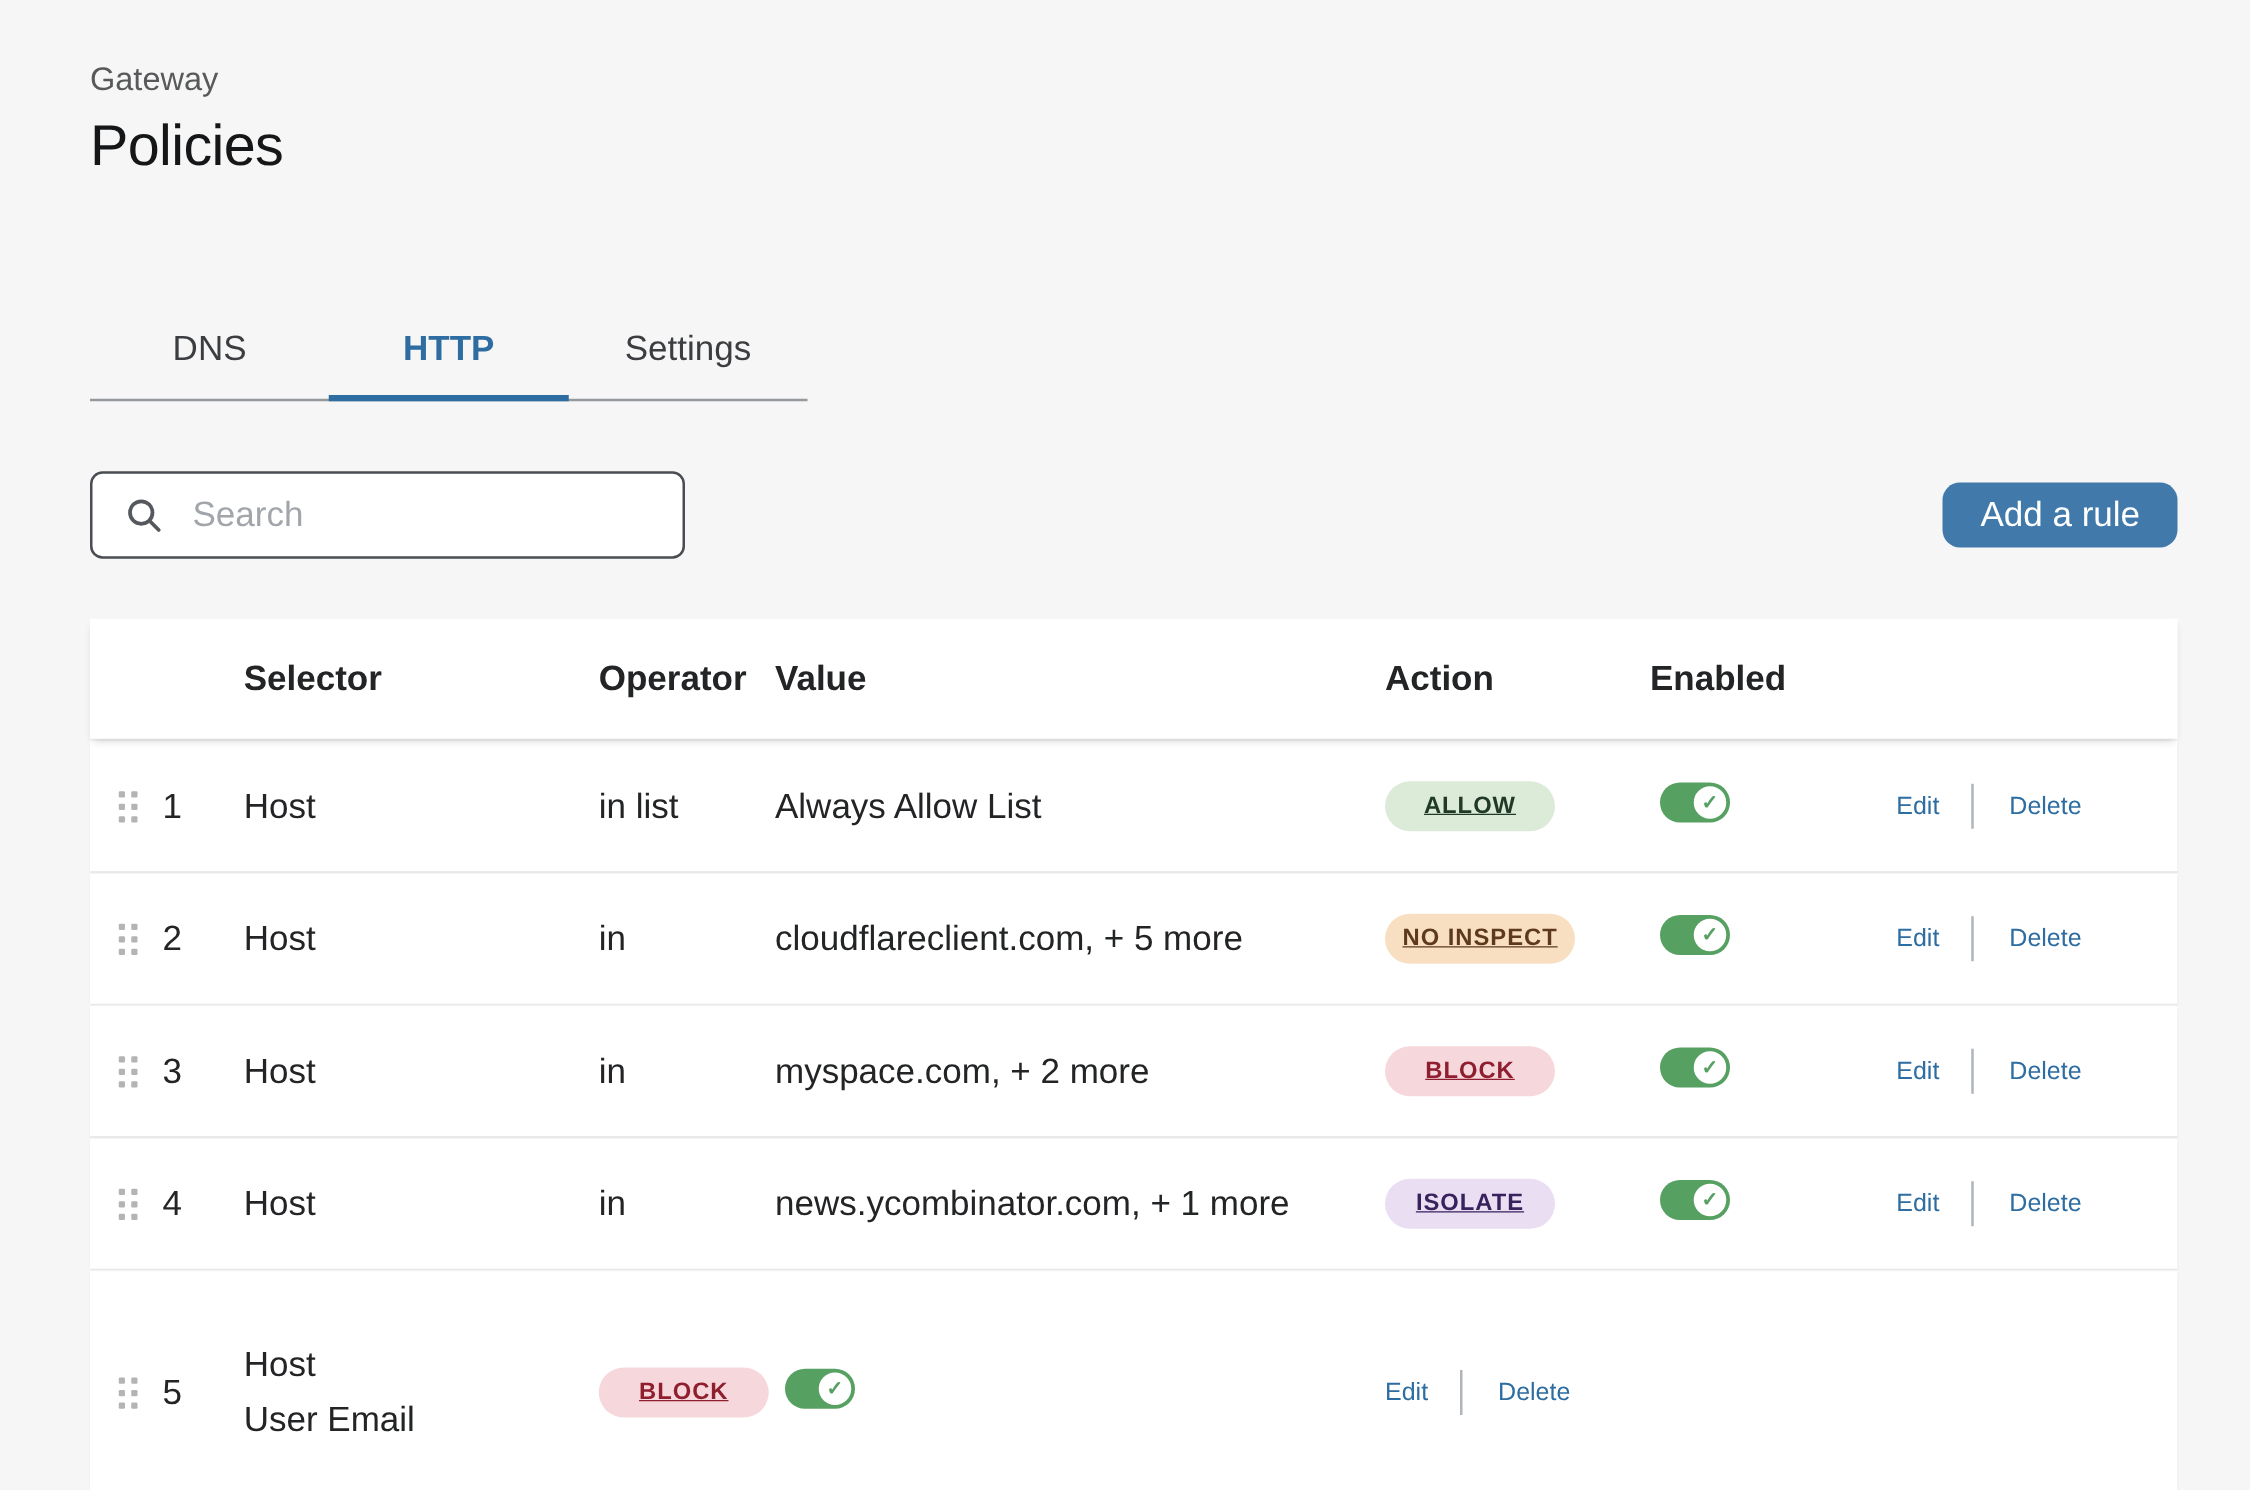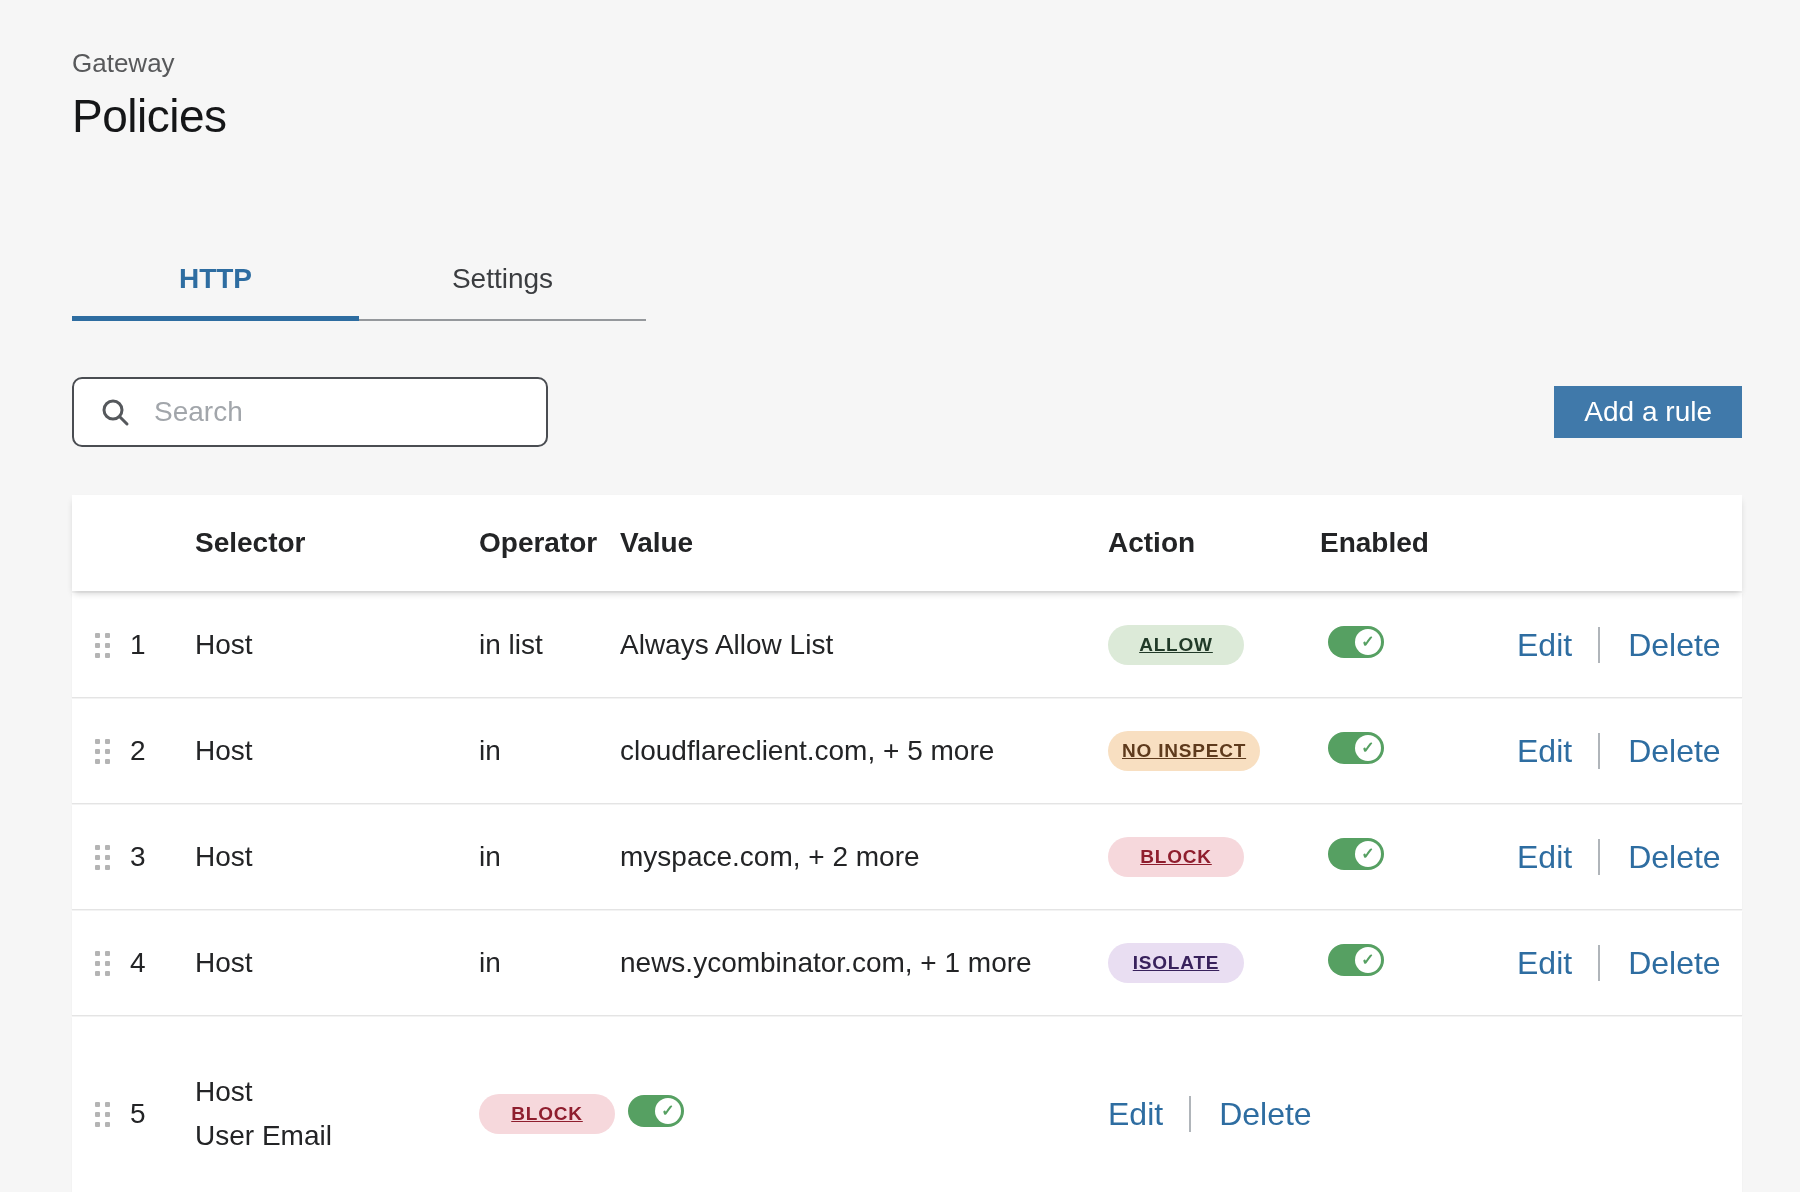--- a/index.html
+++ b/index.html
@@ -20,21 +20,21 @@
   .tab.active{color:#2e6da1;font-weight:700;border-bottom:5px solid #2e6da1;padding-bottom:21px;}
 
   
   .toolbar{margin-top:56px;display:flex;align-items:center;justify-content:space-between;}
   .search-box{width:476px;height:70px;border:2px solid #4a4d52;border-radius:10px;background:#fff;
               display:flex;align-items:center;padding:0 20px;box-sizing:border-box;}
   .search-box svg{flex:0 0 auto;margin-left:6px;}
   .search-box input{border:none;outline:none;background:transparent;font-size:28px;
                     font-family:"Liberation Sans", sans-serif;color:#232426;margin-left:22px;width:360px;}
   .search-box input::placeholder{color:#a2a6ab;}
-  .add-rule{height:52px;padding:0 30px;background:#4079aa;border:none;border-radius:0;
+  .add-rule{height:52px;padding:0 30px;background:#4079aa;border:none;border-radius:14px;
             color:#ffffff;font-size:28px;font-family:"Liberation Sans", sans-serif;cursor:pointer;}
 
   
   .table{margin-top:48px;width:1670px;}
   .thead, .row{display:grid;grid-template-columns:123px 284px 141px 488px 212px 197px 225px;
                background:#ffffff;align-items:center;}
   .thead{height:96px;font-size:28px;font-weight:700;color:#17181a;position:relative;z-index:2;
          box-shadow:0 4px 7px -2px rgba(0,0,0,0.20);}
   .row{min-height:104px;margin-top:2px;box-shadow:0 1px 1px rgba(0,0,0,0.07);position:relative;z-index:1;}
   .row:first-of-type{margin-top:8px;}
@@ -56,31 +56,32 @@
   .badge-isolate{background:#e9def2;color:#38215c;}
 
   
   .toggle{width:56px;height:32px;border-radius:16px;background:#56a062;position:relative;
           cursor:pointer;margin-left:8px;display:inline-block;}
   .knob{position:absolute;top:3px;right:3px;width:26px;height:26px;border-radius:50%;background:#fff;
         display:flex;align-items:center;justify-content:center;font-size:16px;color:#56a062;font-weight:700;}
 
   
   .cell-rowactions{display:flex;align-items:center;}
-  .link{color:#2e6da1;font-size:32px;cursor:pointer;text-decoration:none;}
+  .link{color:#2e6da1;font-size:20px;cursor:pointer;text-decoration:none;}
   .vbar{width:2px;height:36px;background:#b0b5ba;margin:0 28px 0 26px;}
 </style>
 </head>
 <body>
 
 <div class="content">
   <div class="breadcrumb">Gateway</div>
   <h1 class="page-title">Policies</h1>
 
   <div class="tabs">
+    <div class="tab">DNS</div>
     <div class="tab active">HTTP</div>
     <div class="tab">Settings</div>
   </div>
 
   <div class="toolbar">
     <div class="search-box">
       <svg width="30" height="30" viewBox="0 0 30 30">
         <circle cx="13" cy="13" r="9" fill="none" stroke="#55585c" stroke-width="3"></circle>
         <line x1="20" y1="20" x2="27" y2="27" stroke="#55585c" stroke-width="3" stroke-linecap="round"></line>
       </svg>

